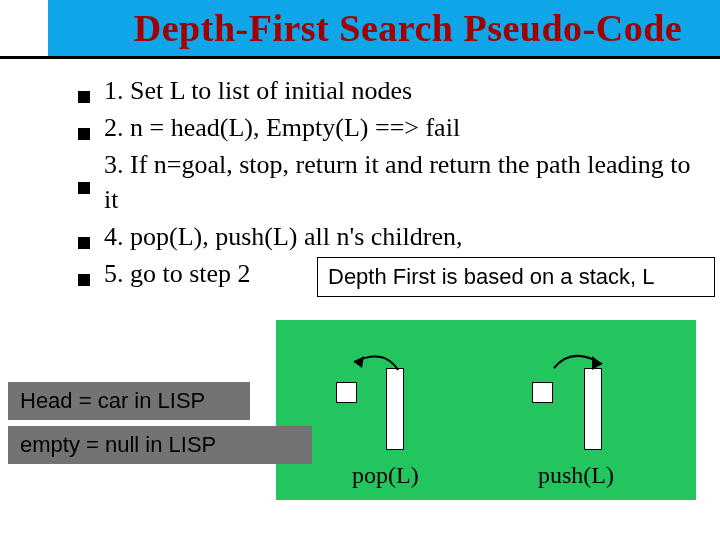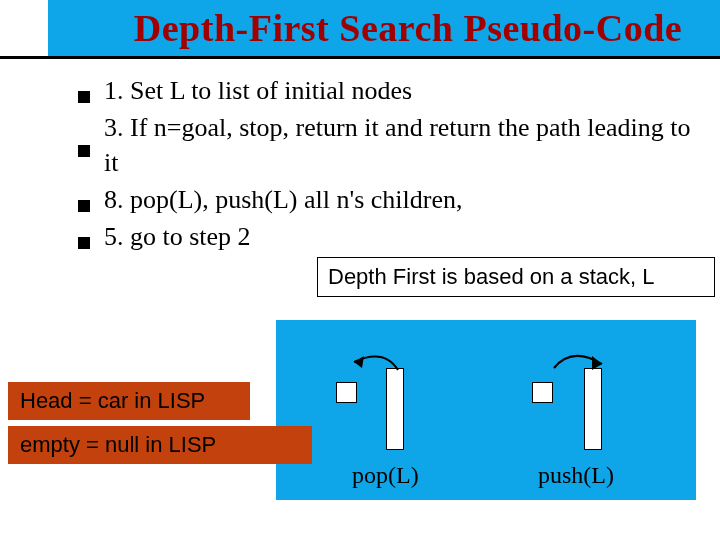--- a/index.html
+++ b/index.html
@@ -59,25 +59,25 @@
     font-size: 22px;
     padding: 6px 10px;
     color: #000;
   }
   .diagram {
     position: absolute;
     left: 276px;
     top: 320px;
     width: 420px;
     height: 180px;
-    background: #0ea5e9; 
+    background: #22c55e; 
   }
   .label-band {
     position: absolute;
-    background: #c2410c;
+    background: #737373;
     font-family: Arial, Helvetica, sans-serif;
     font-size: 22px;
     padding: 6px 12px;
     color: #000;
   }
   .label-head { left: 8px; top: 382px; width: 242px; }
   .label-empty { left: 8px; top: 426px; width: 304px; }
   .stack-bar {
     position: absolute;
     width: 18px;
@@ -106,25 +106,29 @@
 </div>
 <div class="title-underline"></div>
 
 <div class="content">
   <div class="bullet-row">
     <div class="bullet-box"></div>
     <div class="item-text">1. Set L to list of initial nodes</div>
   </div>
   <div class="bullet-row">
     <div class="bullet-box"></div>
+    <div class="item-text">2. n = head(L), Empty(L) ==&gt; fail</div>
+  </div>
+  <div class="bullet-row">
+    <div class="bullet-box"></div>
     <div class="item-text">3. If n=goal, stop, return it and return the path leading to it</div>
   </div>
   <div class="bullet-row">
     <div class="bullet-box"></div>
-    <div class="item-text">8. pop(L), push(L) all n's children,</div>
+    <div class="item-text">4. pop(L), push(L) all n's children,</div>
   </div>
   <div class="bullet-row">
     <div class="bullet-box"></div>
     <div class="item-text">5. go to step 2</div>
   </div>
 </div>
 
 <div class="stack-note">Depth First is based on a stack, L</div>
 
 <div class="diagram">

